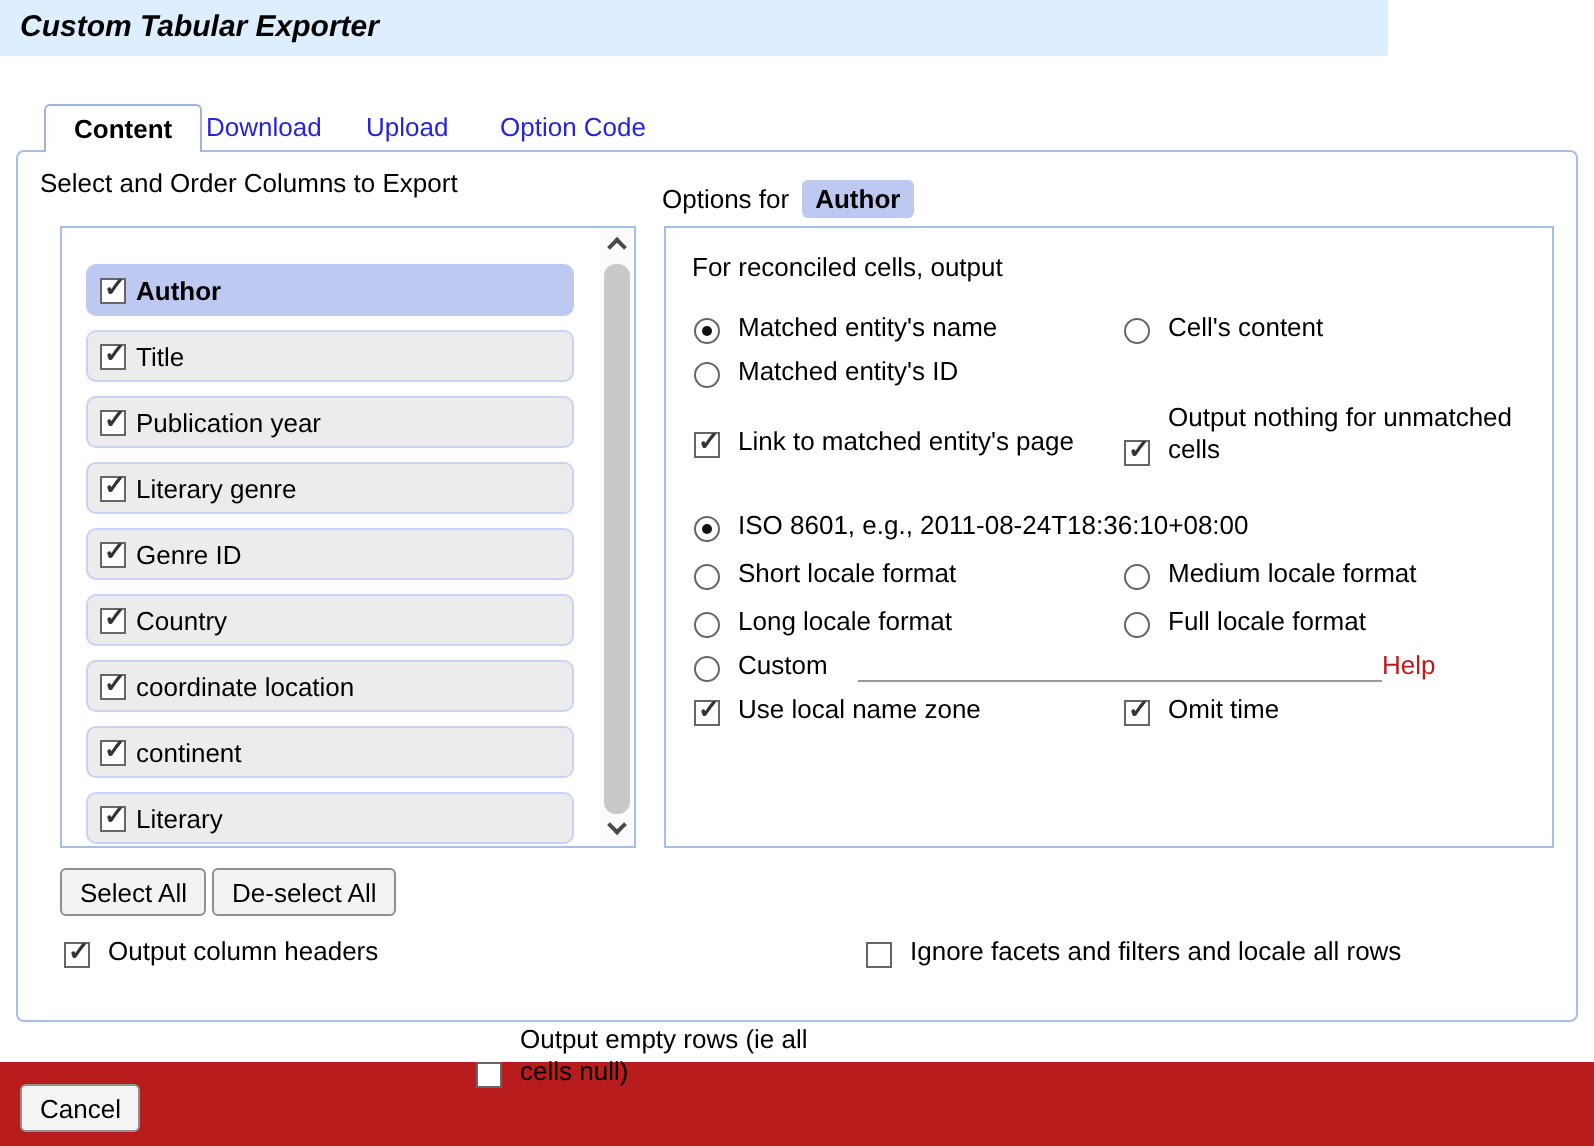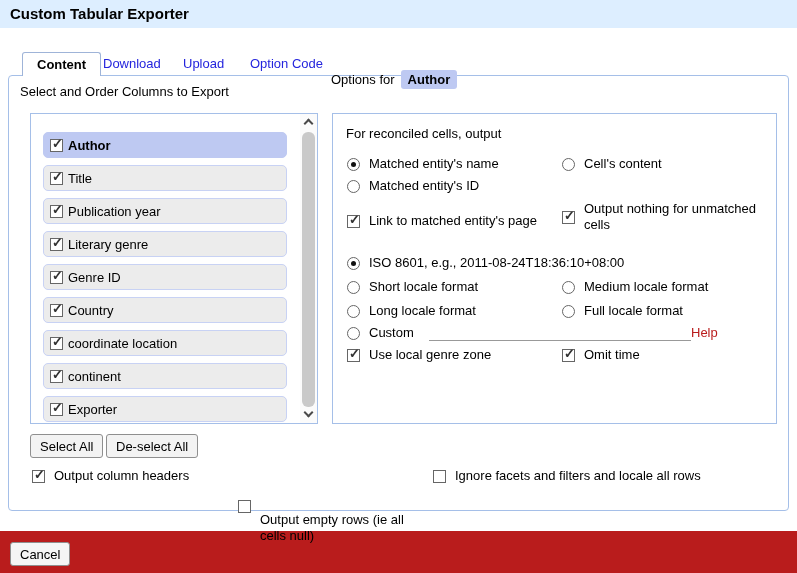--- a/index.html
+++ b/index.html
@@ -6,40 +6,40 @@
   html,body { width: 797px; height: 573px; }
   body {
     font-family: "Liberation Sans", sans-serif;
     font-size: 13px;
     color: #000;
     background: #fff;
   }
   .screen { position: relative; width: 797px; height: 573px; overflow: hidden; background:#fff; }
 
   
-  .header { position:absolute; left:0; top:0; width:797px; height:28px; background:#ddeeff; }
+  .header { position:absolute; left:0; top:0; width:694px; height:28px; background:#ddeeff;font-style:italic; }
   .header .title { position:absolute; left:10px; top:0; line-height:28px; font-size:15px; font-weight:bold; }
 
   
   .tab { position:absolute; top:52px; height:24px; line-height:24px; white-space:nowrap; }
   .tab-active {
     left:22px; padding:0 14px; background:#fff;
     border:1px solid #9fb4d8; border-bottom:none; border-radius:3px 3px 0 0;
     font-weight:bold; z-index:3;
   }
   .tab-link { color:#2424dd; cursor:pointer; text-decoration:none; }
 
   
   .panel { position:absolute; left:8px; top:75px; width:781px; height:436px;
     border:1px solid #a5bfe8; border-radius:4px; background:#fff; z-index:1; }
 
   .section-label { position:absolute; z-index:2; }
   .col-heading { left:20px; top:84px; }
 
-  .opt-heading { left:331px; top:68px; display:flex; align-items:center; gap:6px; height:22px;justify-content:flex-end; }
+  .opt-heading { left:331px; top:88px; display:flex; align-items:center; gap:6px; height:22px;justify-content:flex-end; }
   .badge { display:inline-block; background:#bec9f2; border-radius:3px; padding:2px 7px; font-weight:bold; }
 
   
   .listbox { position:absolute; left:30px; top:113px; width:288px; height:311px;
     border:1px solid #a5bfe8; background:#fff; z-index:2; }
   .item { position:absolute; left:12px; width:244px; height:26px;
     border:1px solid #c8d2f4; border-radius:5px; background:#ececec;
     display:flex; align-items:center; padding-left:6px; cursor:pointer; }
   .item.sel { background:#bec9f2; border-color:#bec9f2; }
   .item-label { margin-left:5px; }
@@ -53,21 +53,21 @@
   .chev { width:7px; height:7px; border-left:2px solid #4a4a4a; border-top:2px solid #4a4a4a; }
   .chev.up { transform:rotate(45deg); margin-top:6px; }
   .chev.down { transform:rotate(225deg); margin-top:2px; }
   .sb-thumb { position:absolute; left:2px; top:18px; width:13px; height:275px; background:#c9c9c9; border-radius:6px; cursor:pointer; }
 
   
   .optbox { position:absolute; left:332px; top:113px; width:445px; height:311px;
     border:1px solid #a5bfe8; background:#fff; z-index:2; }
 
   
-  .ctl { position:absolute; display:flex; align-items:center; gap:9px; line-height:16px; z-index:2; }
+  .ctl { position:absolute; display:flex; align-items:flex-end; gap:9px; line-height:16px; z-index:2; }
   .rb { width:13px; height:13px; border:1px solid #666; border-radius:50%; background:#fff;
     flex:none; margin-top:1px; position:relative; cursor:pointer; }
   .rb.checked::after { content:""; position:absolute; left:3px; top:3px; width:5px; height:5px;
     border-radius:50%; background:#111; }
   .cb { width:13px; height:13px; border:1px solid #666; background:#fff;
     flex:none; margin-top:1px; position:relative; cursor:pointer; }
   .cb.checked::after { content:"\2713"; position:absolute; left:1px; top:-3px;
     font-size:13px; font-weight:bold; color:#333; line-height:13px; }
   .ctl-label { cursor:pointer; }
   .w190 { width:190px; }
@@ -137,21 +137,21 @@
     <div class="item" style="top:216px">
       <span class="cb checked"></span>
       <span class="item-label">coordinate location</span>
     </div>
     <div class="item" style="top:249px">
       <span class="cb checked"></span>
       <span class="item-label">continent</span>
     </div>
     <div class="item" style="top:282px">
       <span class="cb checked"></span>
-      <span class="item-label">Exporter</span>
+      <span class="item-label">Literary</span>
     </div>
 
     <div class="scrollbar">
       <div class="sb-arrow up">
           <i class="chev up"></i>
         </div>
       <div class="sb-thumb"></div>
       <div class="sb-arrow down">
           <i class="chev down"></i>
         </div>
@@ -206,21 +206,21 @@
     <span class="ctl-label">Full locale format</span>
   </div>
   <div class="ctl" style="left:347px; top:325px">
     <span class="rb"></span>
     <span class="ctl-label">Custom</span>
     <input class="input-line" type="text" value="" style="">
   </div>
   <a class="help-link">Help</a>
   <div class="ctl" style="left:347px; top:347px">
     <span class="cb checked"></span>
-    <span class="ctl-label">Use local genre zone</span>
+    <span class="ctl-label">Use local name zone</span>
   </div>
   <div class="ctl" style="left:562px; top:347px">
     <span class="cb checked"></span>
     <span class="ctl-label">Omit time</span>
   </div>
 
   <button class="btn" style="left:30px; top:434px">Select All</button>
   <button class="btn" style="left:106px; top:434px">De-select All</button>
 
   <div class="ctl" style="left:32px; top:468px">

